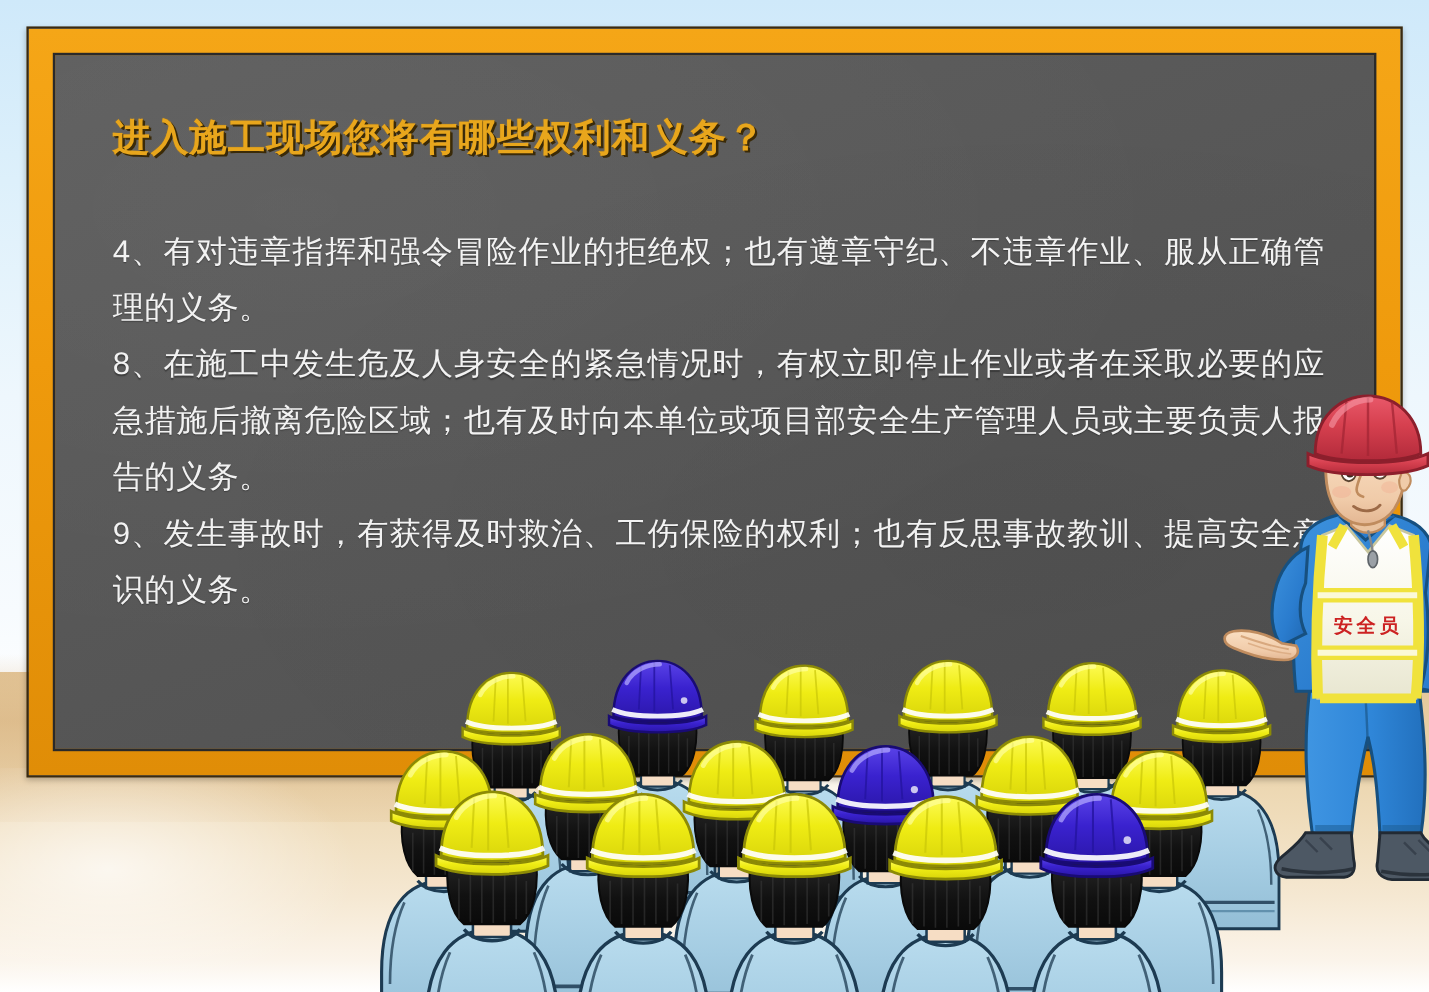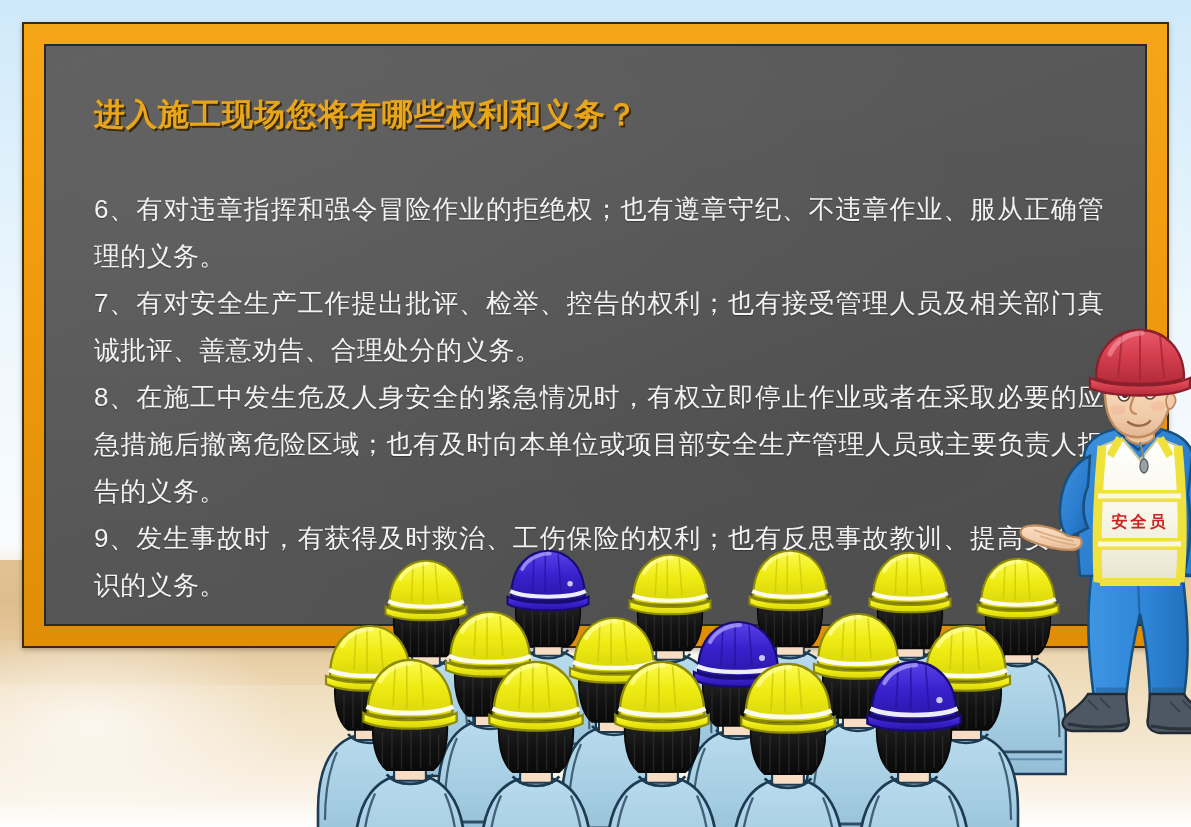--- a/index.html
+++ b/index.html
@@ -91,22 +91,21 @@
   <div class="bg-floor-sheen"></div>
   <div class="bg-floor-sheen2"></div>
 
   <div class="board-frame">
     <div class="board-inner">
       <div class="board-tex"></div>
 
       <div class="board-title">进入施工现场您将有哪些权利和义务？</div>
 
       <div class="board-body">
-        <p class="para">6、有对违章指挥和强令冒险作业的拒绝权；也有遵章守纪、不违章作业、服从正确管理的义务。</p>
-        <p class="para">7、有对安全生产工作提出批评、检举、控告的权利；也有接受管理人员及相关部门真诚批评、善意劝告、合理处分的义务。</p>
+        <p class="para">4、有对违章指挥和强令冒险作业的拒绝权；也有遵章守纪、不违章作业、服从正确管理的义务。</p>
         <p class="para">8、在施工中发生危及人身安全的紧急情况时，有权立即停止作业或者在采取必要的应急措施后撤离危险区域；也有及时向本单位或项目部安全生产管理人员或主要负责人报告的义务。</p>
         <p class="para">9、发生事故时，有获得及时救治、工伤保险的权利；也有反思事故教训、提高安全意识的义务。</p>
       </div>
     </div>
   </div>
 
   <div class="crowd">
     <svg width="745" height="279" viewBox="0 0 745 279">
       <defs>
         <linearGradient id="uni" x1="0" y1="0" x2="0" y2="1">

